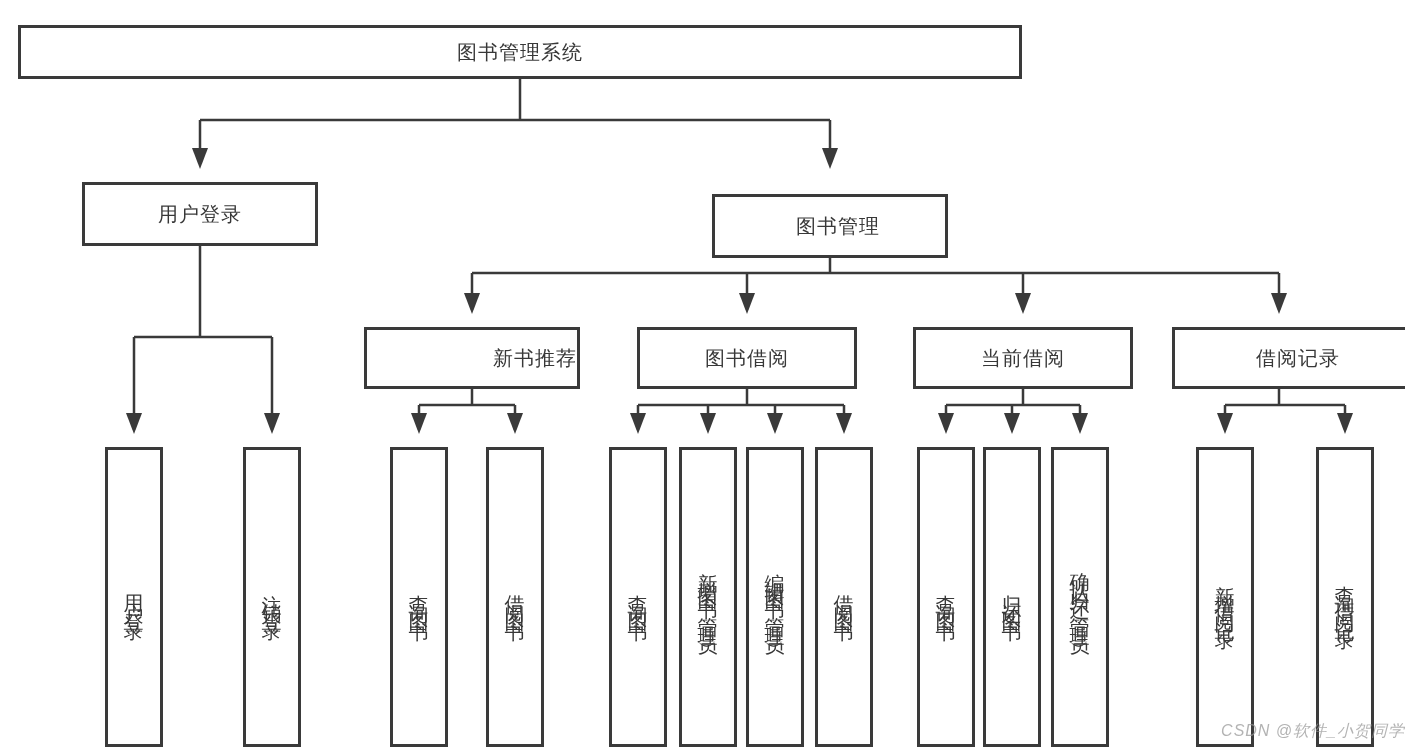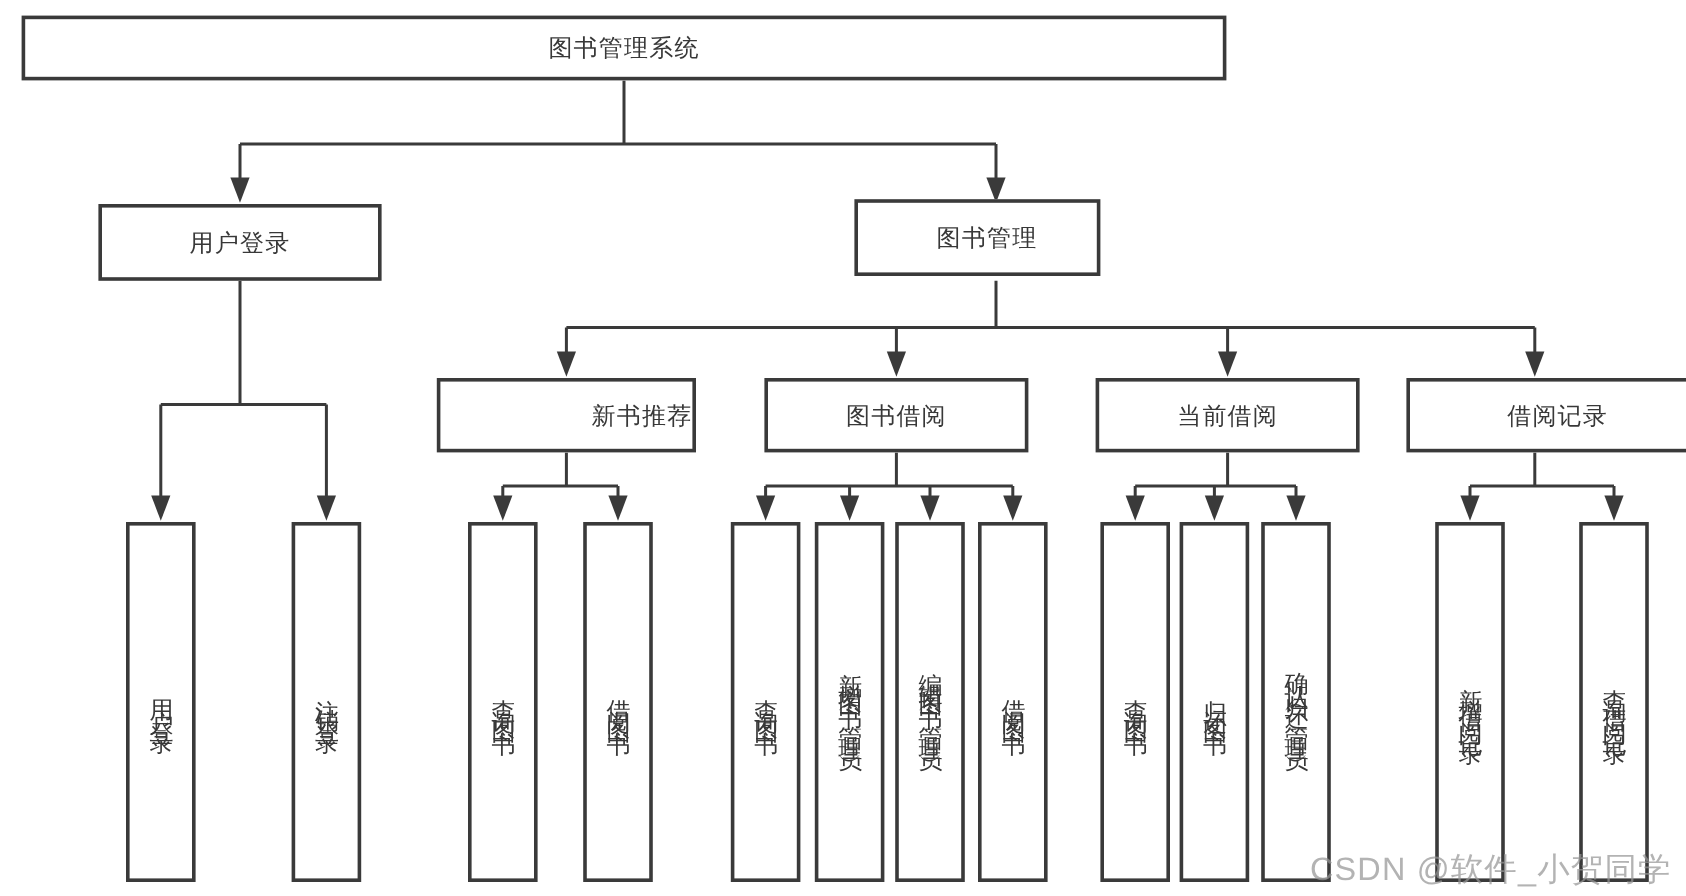--- a/index.html
+++ b/index.html
@@ -15,53 +15,55 @@
     position:absolute;
     box-sizing:border-box;
     border:3px solid #3a3a3a;
     background:#ffffff;
     color:#383838;
     display:flex;
     align-items:center;
     justify-content:center;
     z-index:2;
     font-size:20px;
+    margin-top:12px;
   }
   .h-node{letter-spacing:1px;}
   .leaf{
     writing-mode:vertical-rl;
     text-orientation:mixed;
     letter-spacing:9px;
     line-height:1;
     font-size:20px;
   }
   
   .n-root{left:18px;top:13px;width:1004px;height:54px;}
   .n-l2a{left:82px;top:170px;width:236px;height:64px;}
-  .n-l2b{left:712px;top:166px;width:205px;height:64px;padding-left:16px;}
+  .n-l2b{left:712px;top:182px;width:236px;height:64px;padding-left:16px;}
   .n-l3a{left:364px;top:315px;width:216px;height:62px;justify-content:flex-end;}
   .n-l3b{left:637px;top:315px;width:220px;height:62px;}
   .n-l3c{left:913px;top:315px;width:220px;height:62px;}
   .n-l3d{left:1172px;top:315px;width:252px;height:62px;}
   .lf{top:435px;height:300px;width:58px;}
   .f0{left:105px;}  .f1{left:243px;}
   .f2{left:390px;}  .f3{left:486px;}
   .f4{left:609px;}  .f5{left:679px;}
   .f6{left:746px;}  .f7{left:815px;}
   .f8{left:917px;}  .f9{left:983px;}
   .f10{left:1051px;}
   .f11{left:1196px;} .f12{left:1316px;}
   .watermark{
     position:absolute;
-    right:12px;bottom:5px;
-    font-size:27px;
+    right:0;bottom:5px;
+    font-size:16px;
     color:rgba(150,150,150,0.72);
     z-index:3;
     letter-spacing:1px;
     white-space:nowrap;
+    font-style:italic;
   }
 </style>
 </head>
 <body>
 
 <div class="canvas">
 
   <svg class="wires" width="1405" height="747" viewBox="0 0 1405 747">
     <g stroke="#3a3a3a" stroke-width="2.5" fill="none">
 

